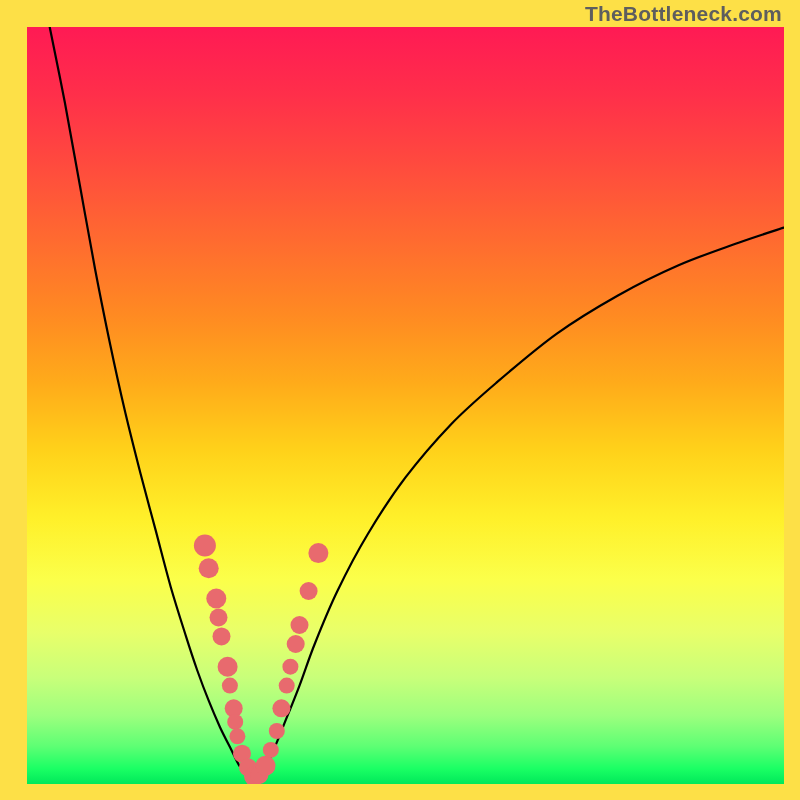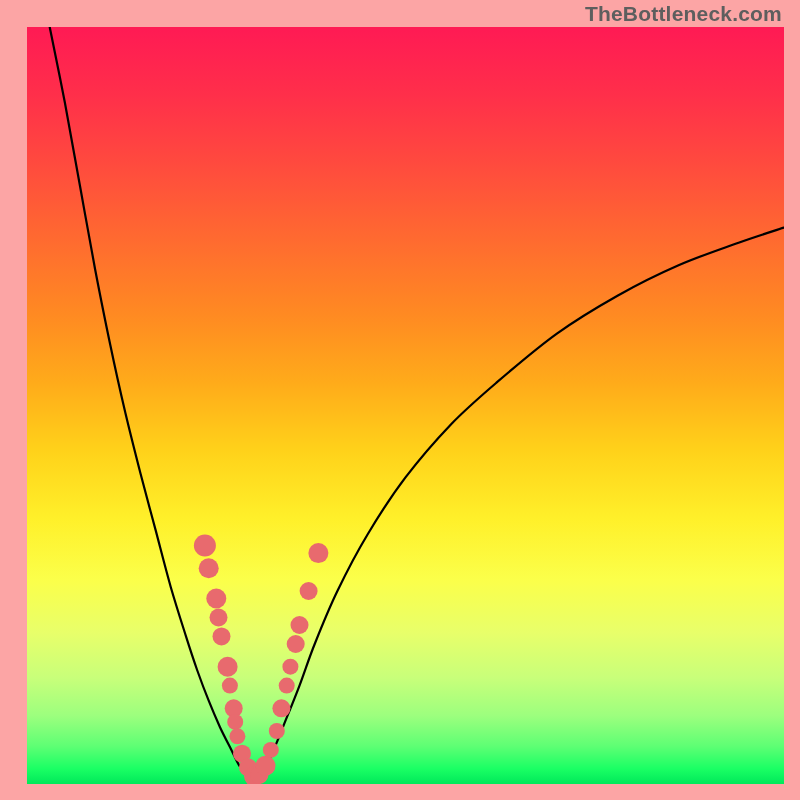--- a/index.html
+++ b/index.html
@@ -7,21 +7,21 @@
     padding: 0;
     width: 800px;
     height: 800px;
     overflow: hidden;
     font-family: Arial, Helvetica, sans-serif;
   }
   .stage {
     position: relative;
     width: 800px;
     height: 800px;
-    background: #fca5a5;
+    background: #fde047;
   }
   .plot-area {
     position: absolute;
     left: 27px;
     top: 27px;
     width: 757px;
     height: 757px;
     
     background: linear-gradient(
       to bottom,

